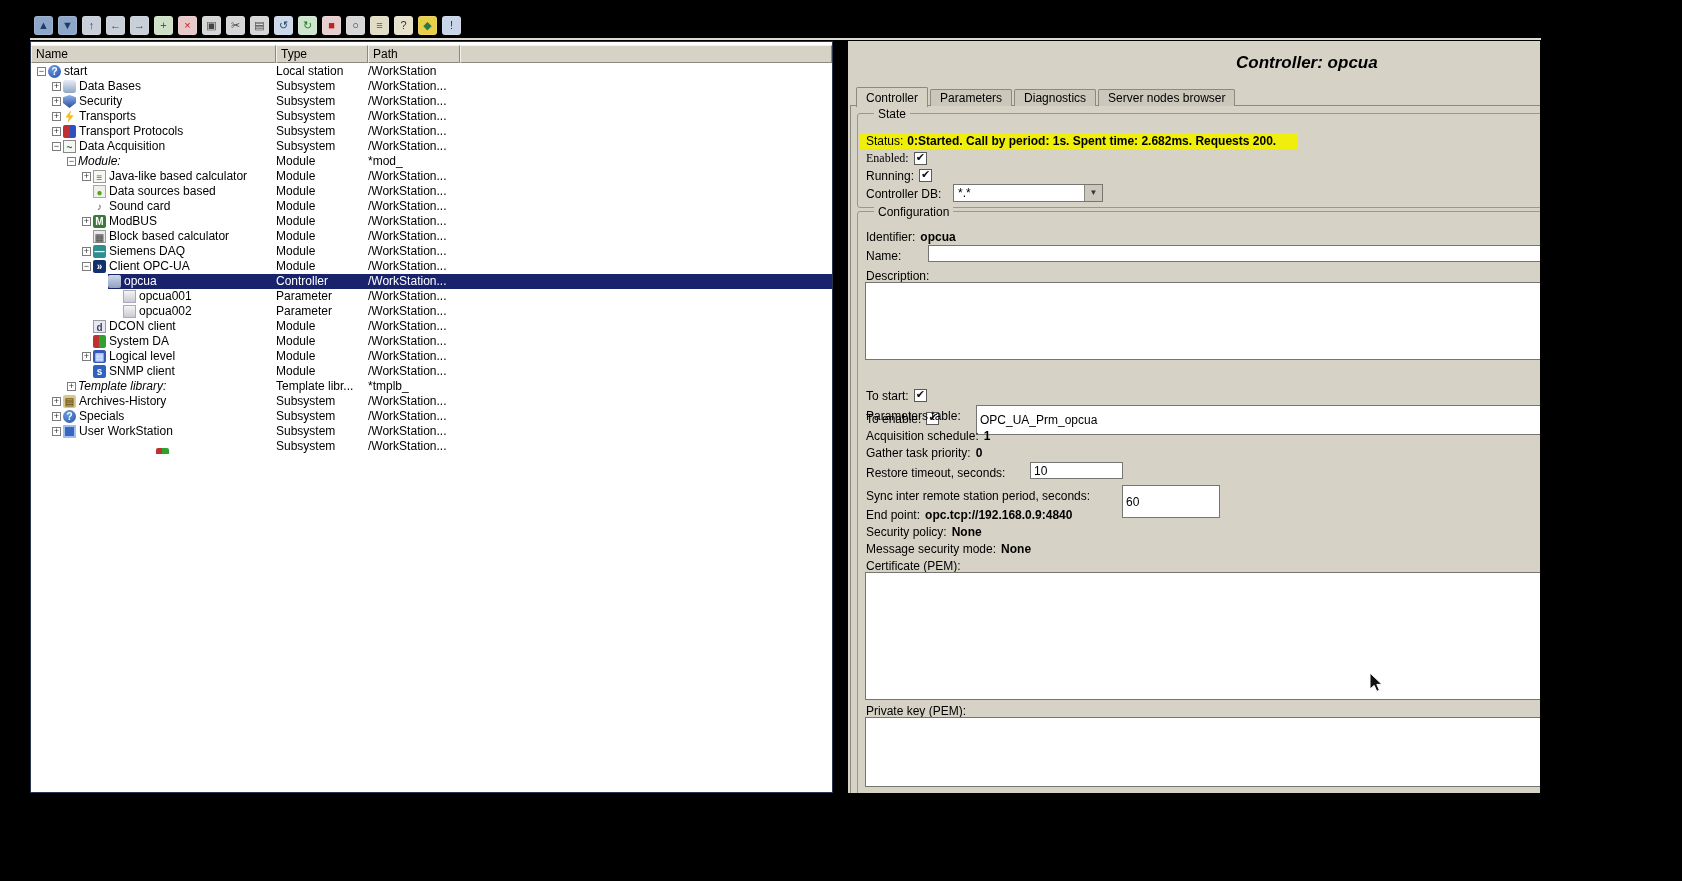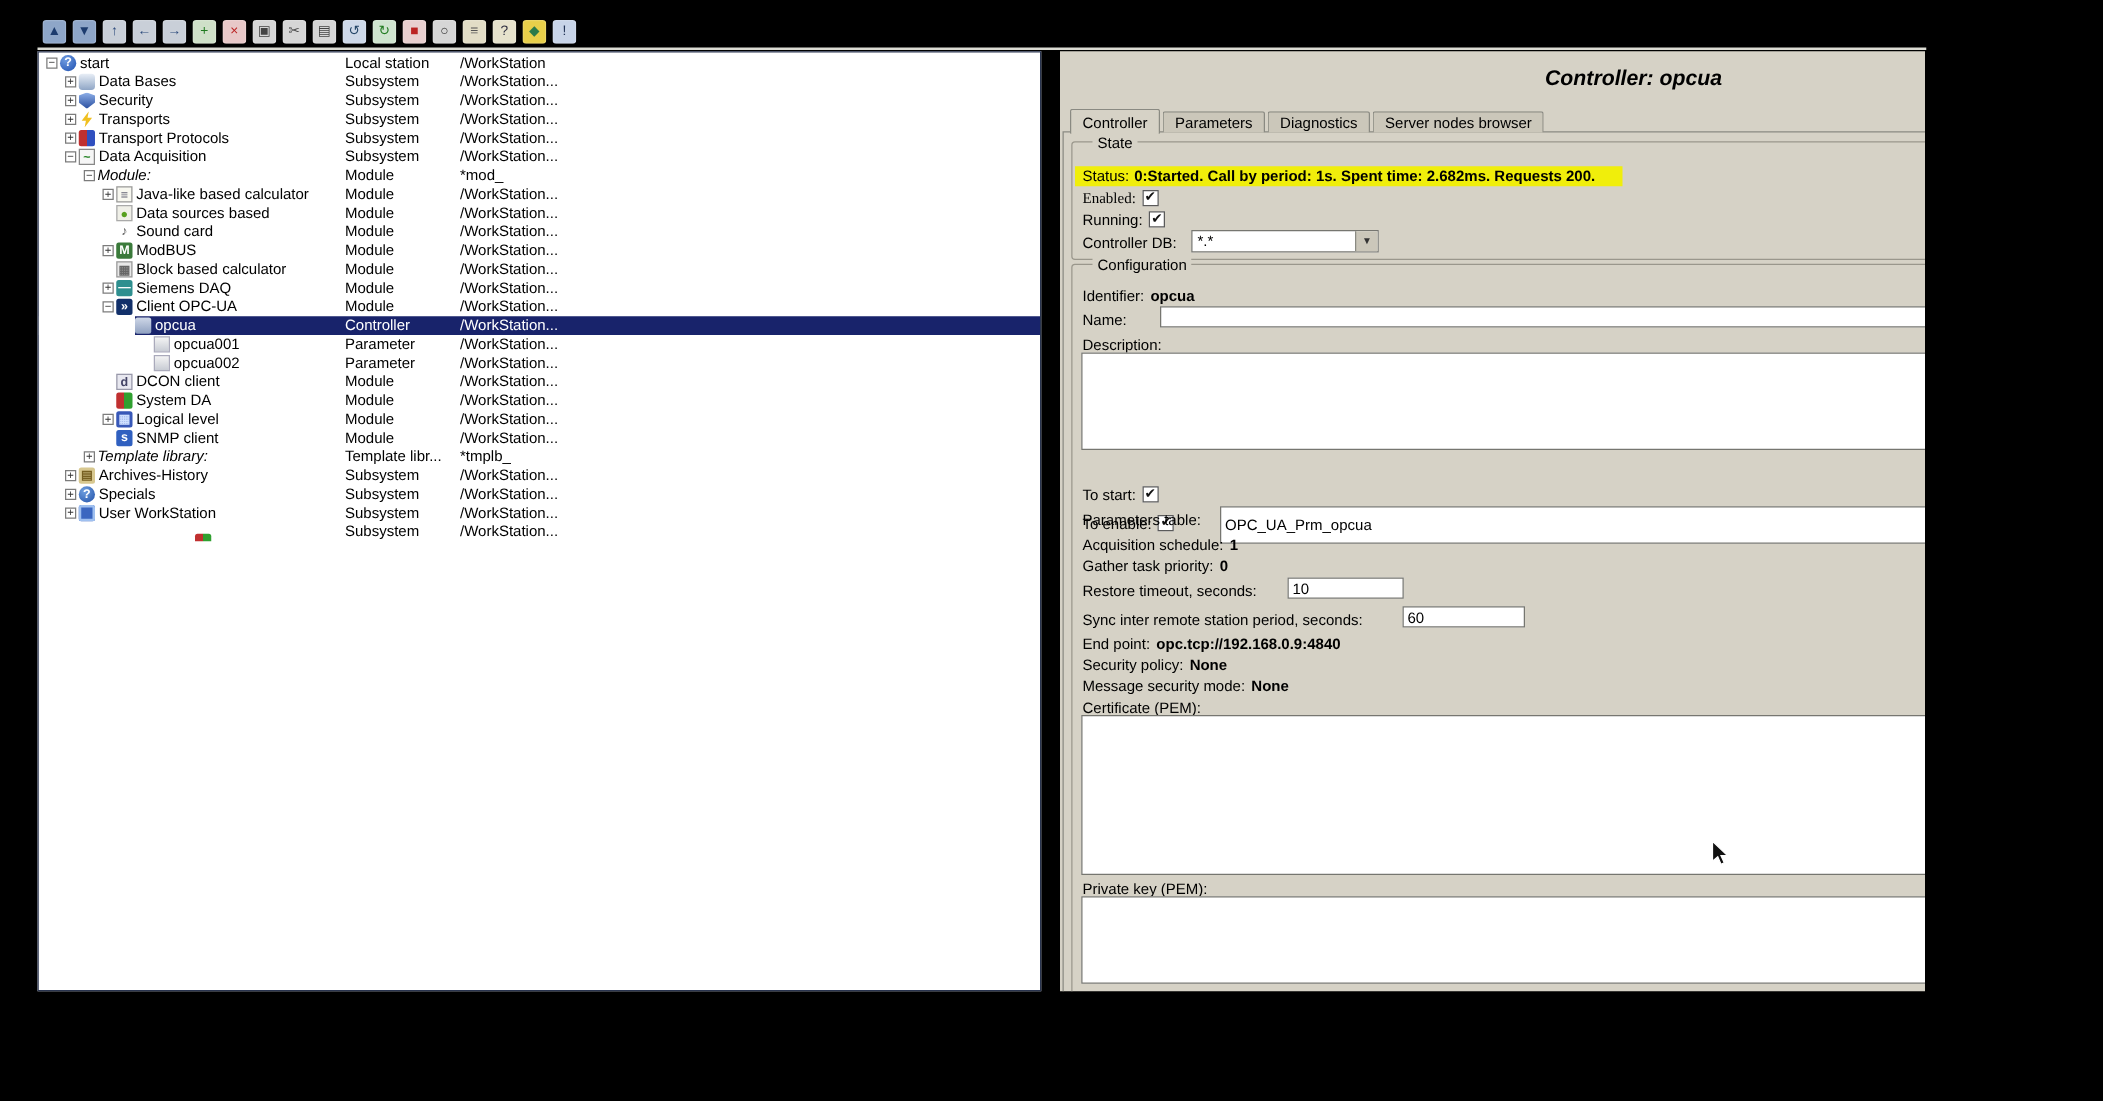--- a/index.html
+++ b/index.html
@@ -86,20 +86,26 @@
     <span class="tb-icon" style="background: rgb(232, 207, 207); color: rgb(187, 34, 34);">■</span>
     <span class="tb-icon" style="background: rgb(214, 214, 214); color: rgb(51, 51, 51);">○</span>
     <span class="tb-icon" style="background: rgb(226, 221, 198); color: rgb(85, 85, 85);">≡</span>
     <span class="tb-icon" style="background: rgb(230, 226, 204); color: rgb(51, 51, 68);">?</span>
     <span class="tb-icon" style="background: rgb(232, 207, 74); color: rgb(42, 122, 74);">◆</span>
     <span class="tb-icon" style="background: rgb(200, 212, 232); color: rgb(34, 51, 85);">!</span>
   </div>
 <div class="win-edge"></div>
 
 <div class="tree-panel">
+  <div class="tree-header">
+    <div class="th-cell">Name</div>
+    <div class="th-cell">Type</div>
+    <div class="th-cell">Path</div>
+    <div class="th-cell"></div>
+  </div>
   <div class="tree-body" id="tree-body">
       <div class="trow">
         <div class="tcell name-cell" style="padding-left: 6px;">
           <span class="expander">−</span>
           <span class="ticon" style="background: radial-gradient(circle at 35% 30%, rgb(111, 155, 224), rgb(29, 79, 176)); color: rgb(255, 255, 255); border-radius: 50%;">?</span>
           <span class="tlabel">start</span>
         </div>
         <div class="tcell">Local station</div>
         <div class="tcell">/WorkStation</div>
         <div class="tcell"></div>
@@ -422,21 +428,21 @@
     <span>Gather task priority:</span>
     <span class="bold">0</span>
   </div>
   <div class="frow" style="left:18px;top:424px;">
     <span>Restore timeout, seconds:</span>
   </div>
   <input class="text-input" style="left: 182px; top: 421px; width: 93px; height: 17px;" value="10">
   <div class="frow" style="left:18px;top:447px;">
     <span>Sync inter remote station period, seconds:</span>
   </div>
-  <input class="text-input" style="left: 274px; top: 444px; width: 98px; height: 17px;" value="60">
+  <input class="text-input" style="left: 274px; top: 444px; width: 98px; height: 33px;" value="60">
   <div class="frow" style="left:18px;top:466px;">
     <span>End point:</span>
     <span class="bold">opc.tcp://192.168.0.9:4840</span>
   </div>
   <div class="frow" style="left:18px;top:483px;">
     <span>Security policy:</span>
     <span class="bold">None</span>
   </div>
   <div class="frow" style="left:18px;top:500px;">
     <span>Message security mode:</span>

